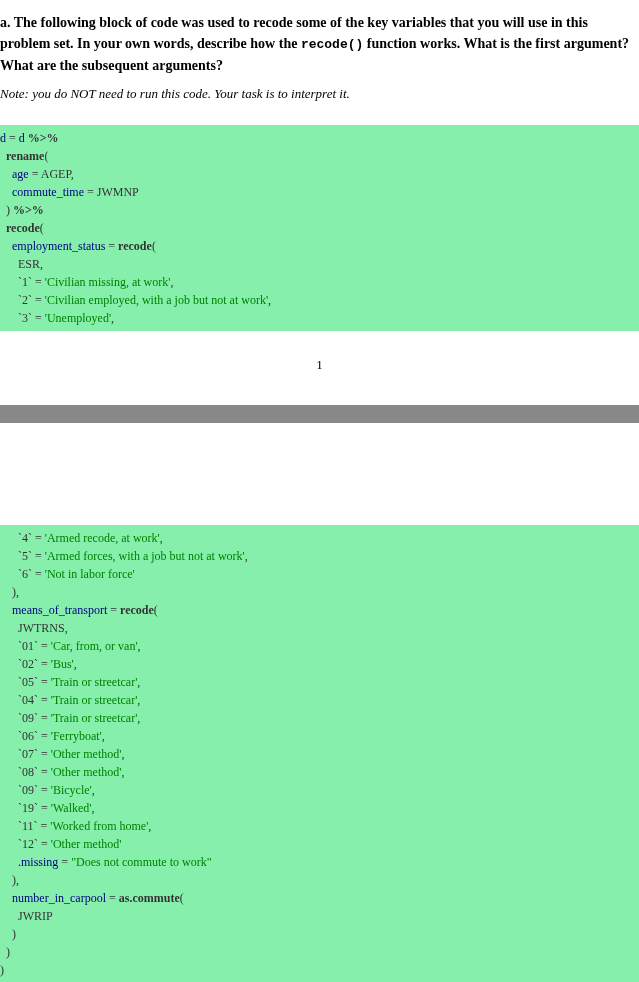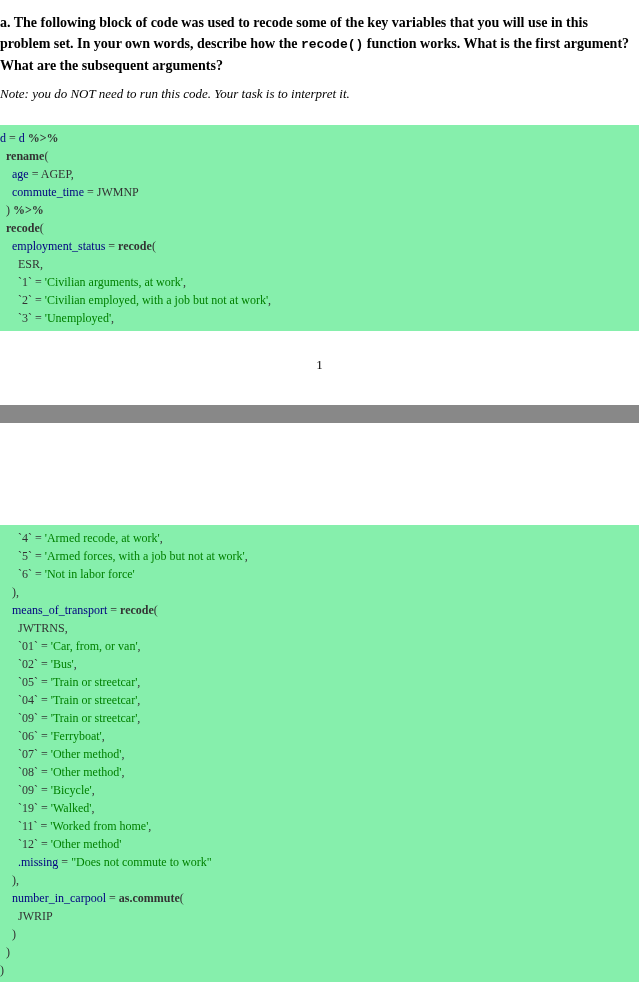--- a/index.html
+++ b/index.html
@@ -101,21 +101,21 @@
     </div>
 
     <div class="code-block"><span class="code-var">d</span> = <span class="code-var">d</span> <span class="code-keyword">%&gt;%</span>
   <span class="code-function">rename</span>(
     <span class="code-var">age</span> = AGEP,
     <span class="code-var">commute_time</span> = JWMNP
   ) <span class="code-keyword">%&gt;%</span>
   <span class="code-function">recode</span>(
     <span class="code-var">employment_status</span> = <span class="code-function">recode</span>(
       ESR,
-      <span>`1`</span> = <span class="code-string">'Civilian arguments, at work'</span>,
+      <span>`1`</span> = <span class="code-string">'Civilian missing, at work'</span>,
       <span>`2`</span> = <span class="code-string">'Civilian employed, with a job but not at work'</span>,
       <span>`3`</span> = <span class="code-string">'Unemployed'</span>,</div>
   </div>
 
   <div class="page-number">1</div>
 </div>
 
 <div class="divider"></div>
 
 <div class="spacer"></div>

